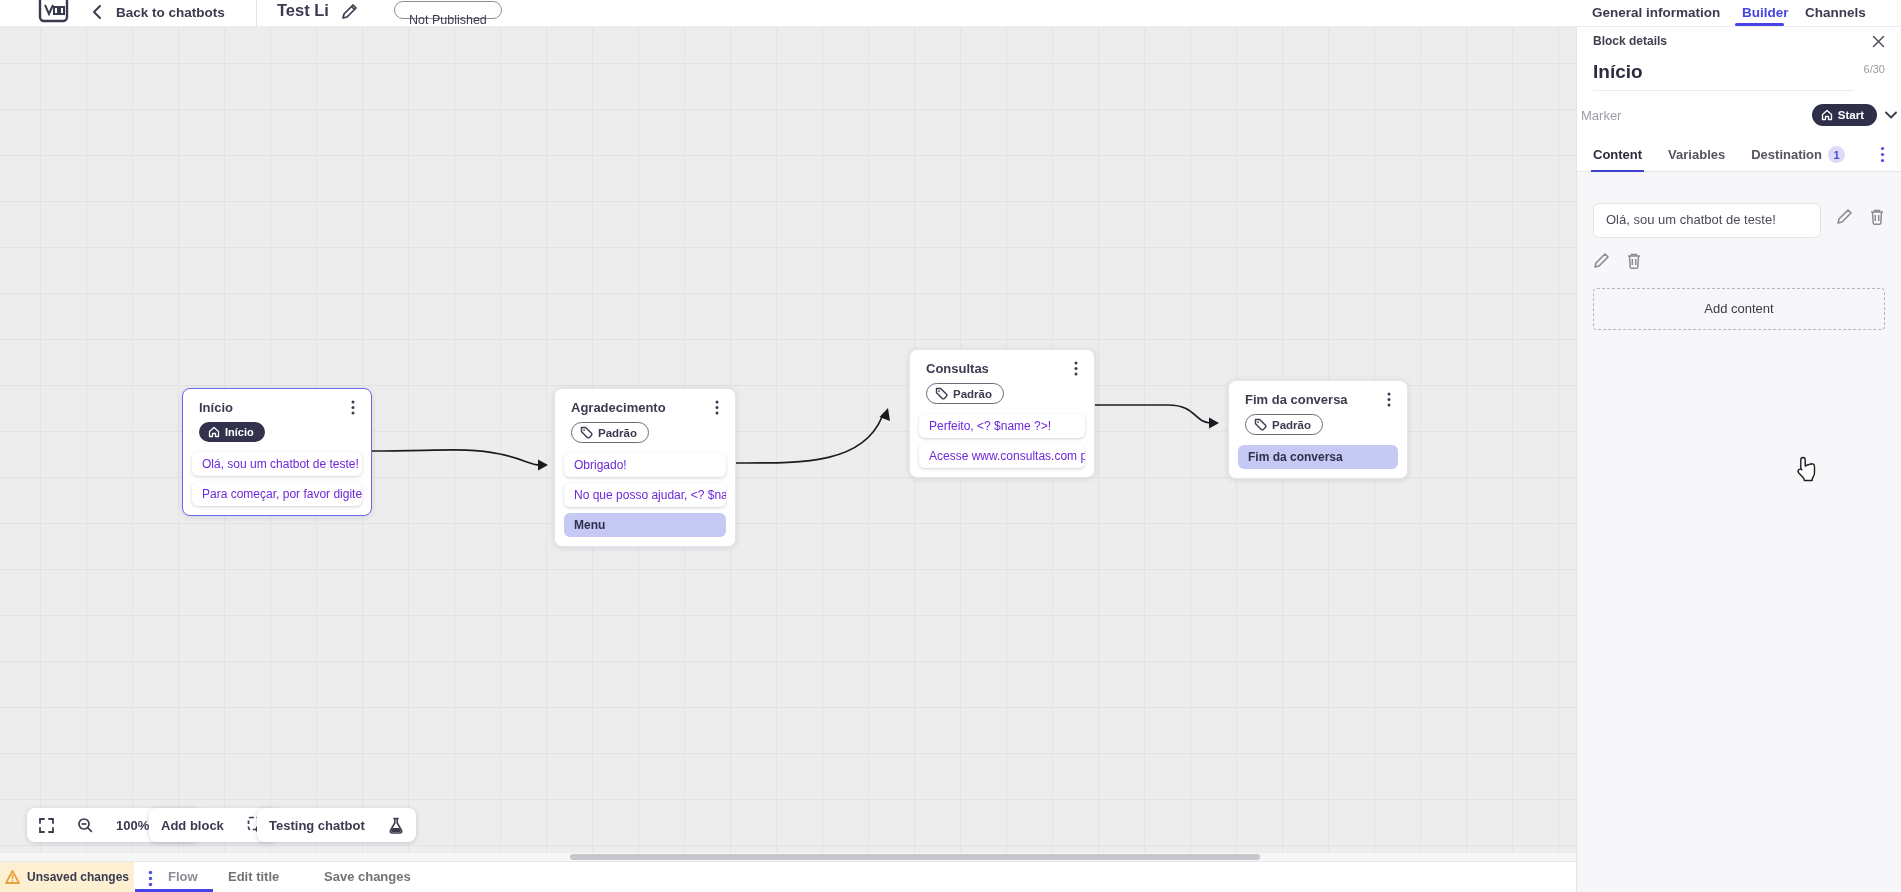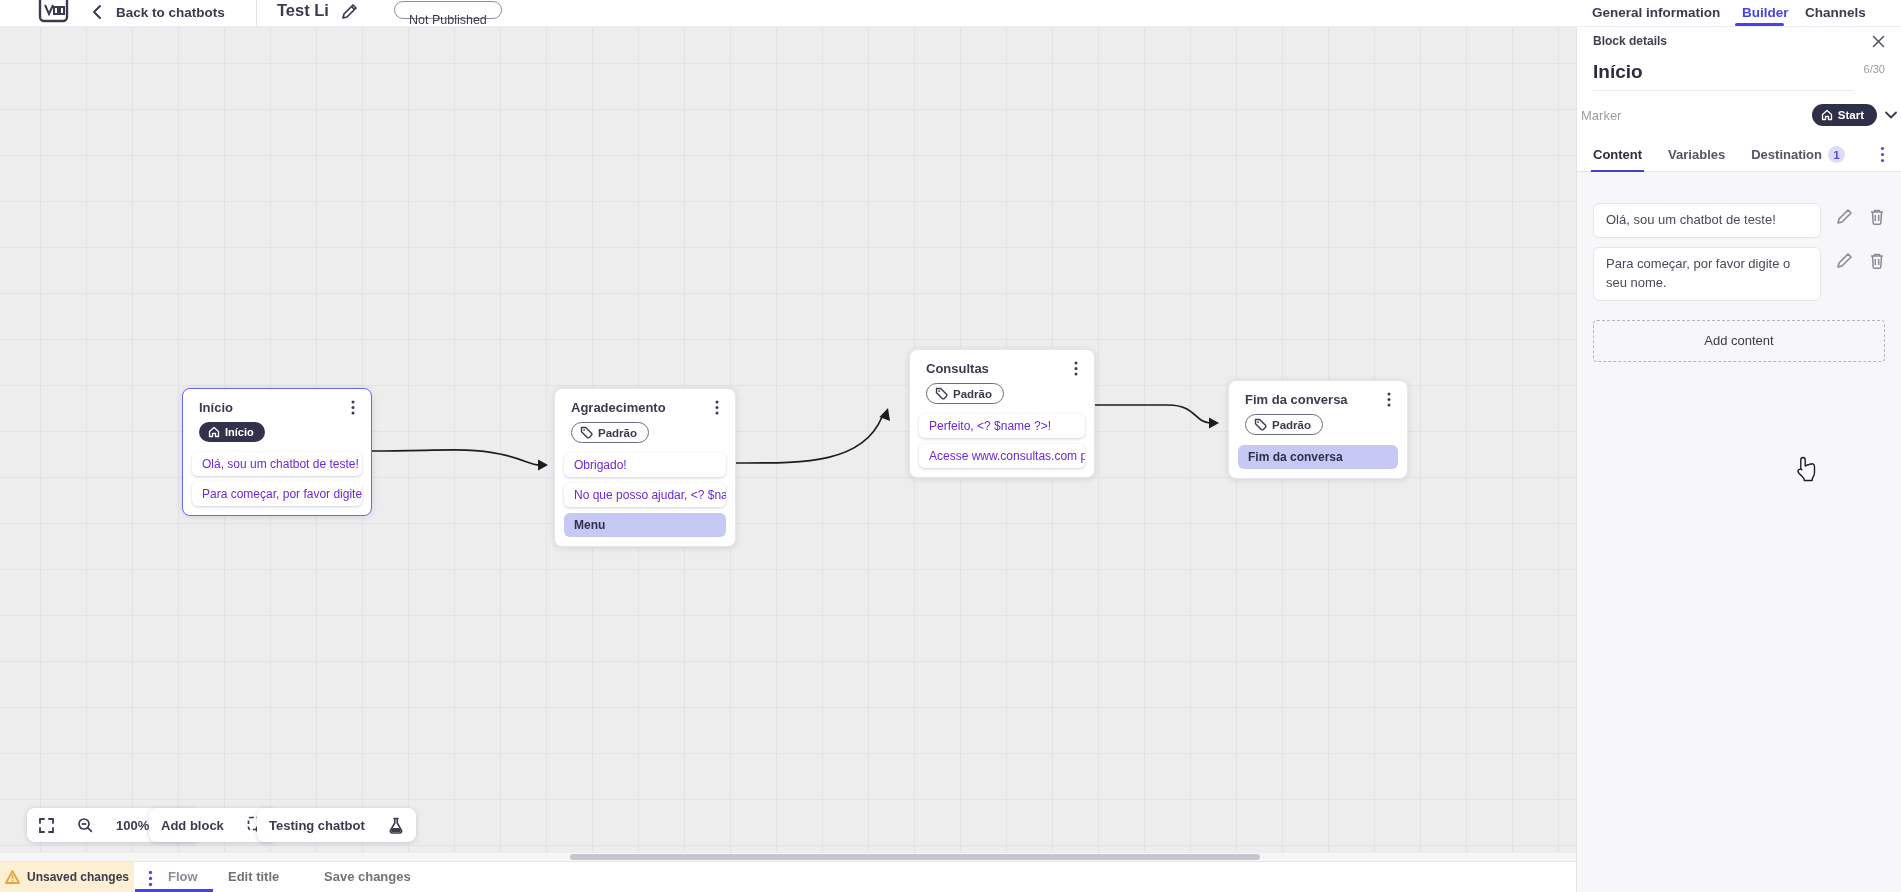--- a/index.html
+++ b/index.html
@@ -391,21 +391,20 @@
                 <svg width="16" height="17" viewBox="0 0 16 17" fill="none" stroke="#8a8a96" stroke-width="1.5">
                   <path d="M2 4 h12"></path>
                   <path d="M5.5 4 V2.5 h5 V4"></path>
                   <path d="M3.5 4 l0.7 11 a1.3 1.3 0 0 0 1.3 1.2 h5 a1.3 1.3 0 0 0 1.3-1.2 L12.5 4"></path>
                   <path d="M6.3 7 v6 M9.7 7 v6"></path>
                 </svg>
               </span>
      </div>
           </div>
           <div class="content-row">
-            <div class="content-card">Para começar, por favor digite o seu nome.</div>
      <div class="row-icons">
        <span class="icn">
                 <svg width="17" height="17" viewBox="0 0 17 17">
                   <path d="M2 15 l1-4 L12 2 l3 3 L6 14 z" fill="none" stroke="#8a8a96" stroke-width="1.6" stroke-linejoin="round"></path>
                 </svg>
               </span>
        <span class="icn">
                 <svg width="16" height="17" viewBox="0 0 16 17" fill="none" stroke="#8a8a96" stroke-width="1.5">
                   <path d="M2 4 h12"></path>
                   <path d="M5.5 4 V2.5 h5 V4"></path>

